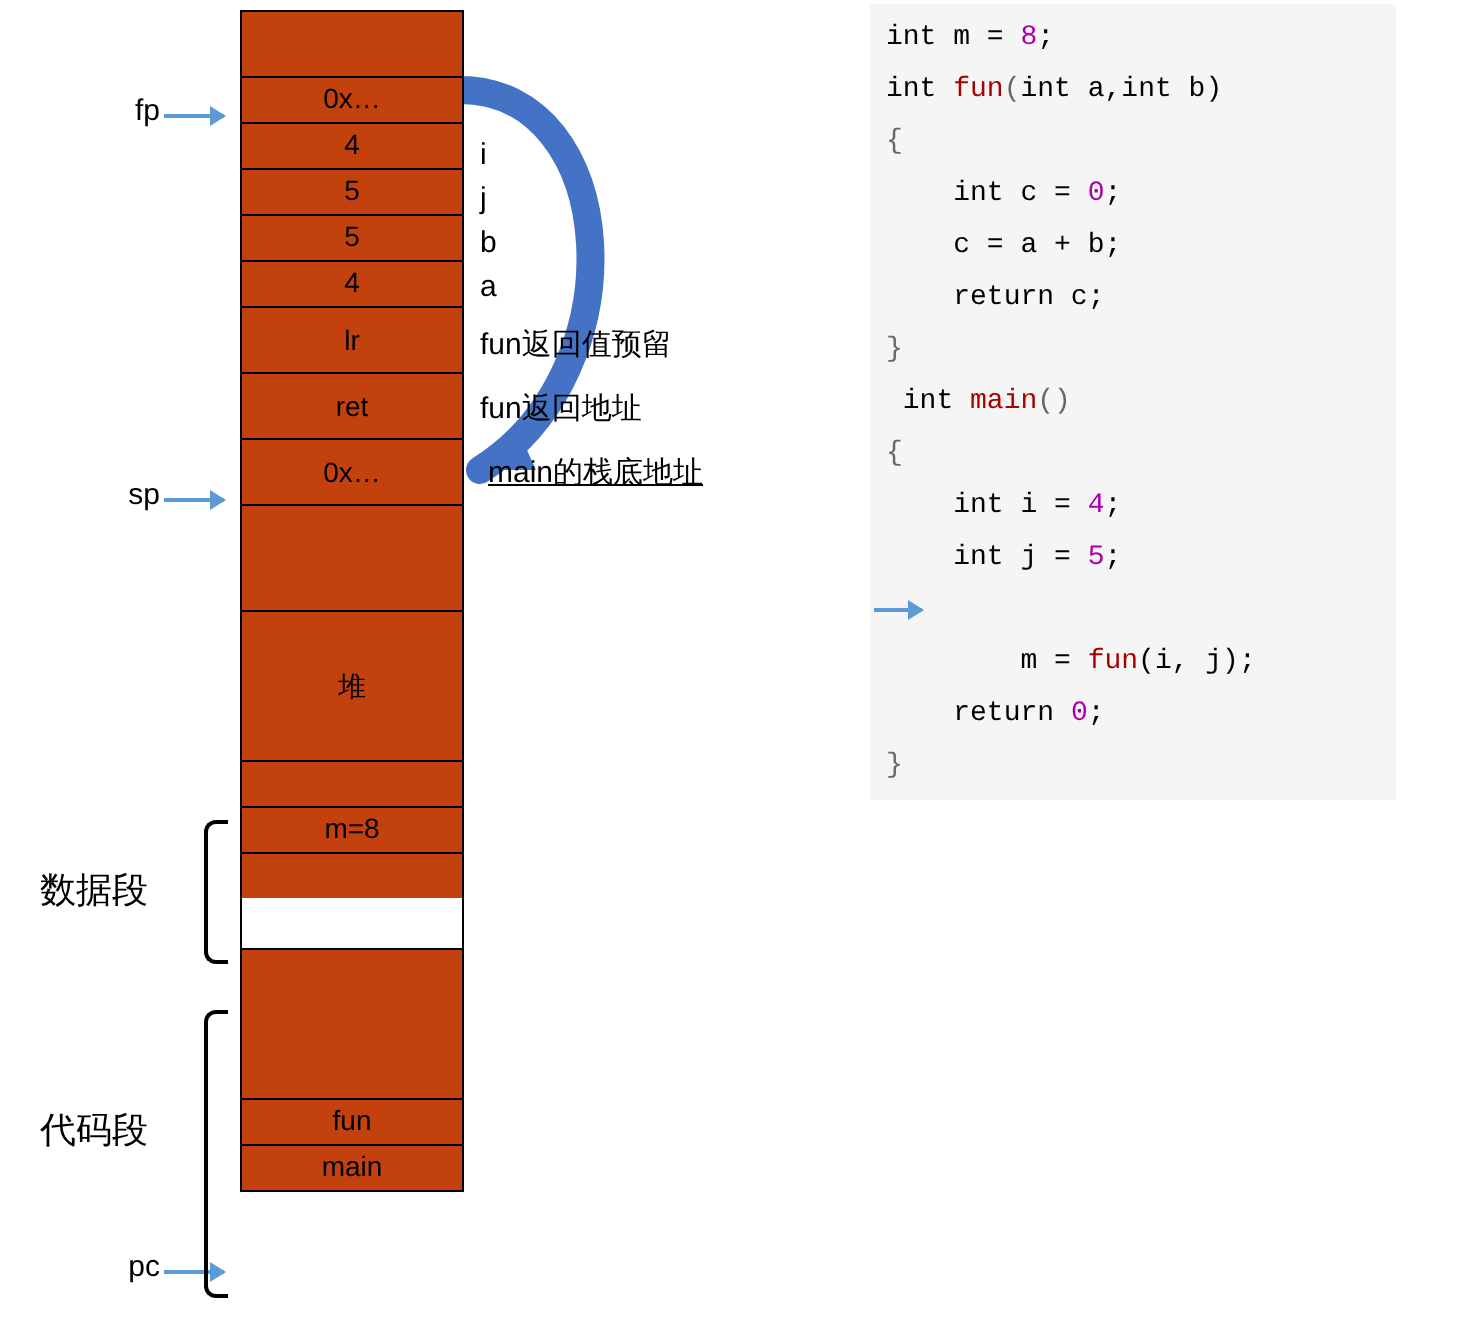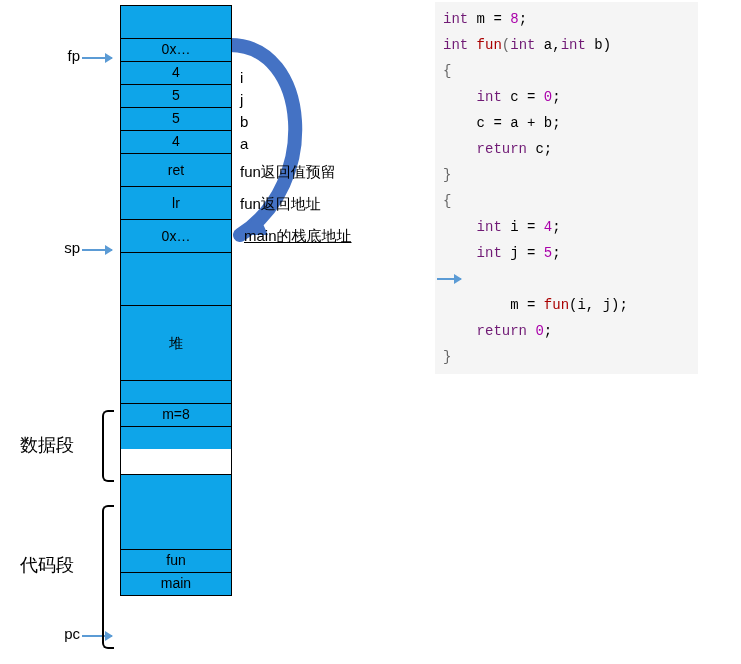--- a/index.html
+++ b/index.html
@@ -25,21 +25,21 @@
     width: 110px;
     border: 1px solid #000;
   }
   .cell {
     border-bottom: 1px solid #000;
     text-align: center;
     line-height: 1.2;
     padding: 2px 0;
     height: 18px;
     font-size: 14px;
-    background: #0ea5e9;
+    background: #c2410c;
   }
   .cell.tall { height: 48px; line-height: 48px; }
   .cell.med  { height: 28px; line-height: 28px; }
   .cell.big  { height: 70px; line-height: 70px; }
   .cell.last { border-bottom: none; }
   .ptr-label {
     position: absolute;
     text-align: right;
     width: 70px;
     font-size: 15px;
@@ -91,21 +91,21 @@
     left: 435px;
     top: 2px;
     width: 255px;
     background: #f5f5f5;
     font-family: Consolas, "Courier New", monospace;
     font-size: 14px;
     line-height: 26px;
     padding: 4px 0 4px 8px;
   }
   .code .ln { white-space: pre; }
-  .kw { color: #701a75; }
+  .kw { color: #000000; }
   .fn { color: #aa0000; }
   .num { color: #aa00aa; }
   .br { color: #666; }
   .code-arrow {
     position: absolute;
     left: -6px;
     width: 24px;
     height: 2px;
     background: #5b9bd5;
   }
@@ -144,22 +144,22 @@
   <div class="brace" style="left:82px; top:500px; height:140px;"></div>
   <div class="seg-label" style="left:0px; top:548px;">代码段</div>
 
   <div class="stack-col">
     <div class="cell med"></div>
     <div class="cell">0x…</div>
     <div class="cell">4</div>
     <div class="cell">5</div>
     <div class="cell">5</div>
     <div class="cell">4</div>
+    <div class="cell med">lr</div>
     <div class="cell med">ret</div>
-    <div class="cell med">lr</div>
     <div class="cell med">0x…</div>
     <div class="cell tall"></div>
     <div class="cell big">堆</div>
     <div class="cell"></div>
     <div class="cell">m=8</div>
     <div class="cell" style="border-bottom:none"></div>
     <div style="height:25px;"></div>
     <div class="cell big" style="border-top:1px solid #000"></div>
     <div class="cell">fun</div>
     <div class="cell last">main</div>
@@ -175,20 +175,21 @@
 </div>
 
 <div class="code">
   <div class="ln"><span class="kw">int</span><span> m = </span><span class="num">8</span><span>;</span></div>
   <div class="ln"><span class="kw">int</span><span class="fn"> fun</span><span class="br">(</span><span class="kw">int</span><span> a,</span><span class="kw">int</span><span> b)</span></div>
   <div class="ln br">{</div>
   <div class="ln">    <span class="kw">int</span><span> c = </span><span class="num">0</span><span>;</span></div>
   <div class="ln">    c = a + b;</div>
   <div class="ln">    <span class="kw">return</span><span> c;</span></div>
   <div class="ln br">}</div>
+  <div class="ln"> <span class="kw">int</span><span class="fn"> main</span><span class="br">()</span></div>
   <div class="ln br">{</div>
   <div class="ln">    <span class="kw">int</span><span> i = </span><span class="num">4</span><span>;</span></div>
   <div class="ln">    <span class="kw">int</span><span> j = </span><span class="num">5</span><span>;</span></div>
   <div class="ln" style="position:relative;">
     <div class="code-arrow" style="top:12px;"></div><span>    m = </span><span class="fn">fun</span><span>(i, j);</span></div>
   <div class="ln">    <span class="kw">return</span><span> </span><span class="num">0</span><span>;</span></div>
   <div class="ln br">}</div>
 </div>
 
 </body></html>

